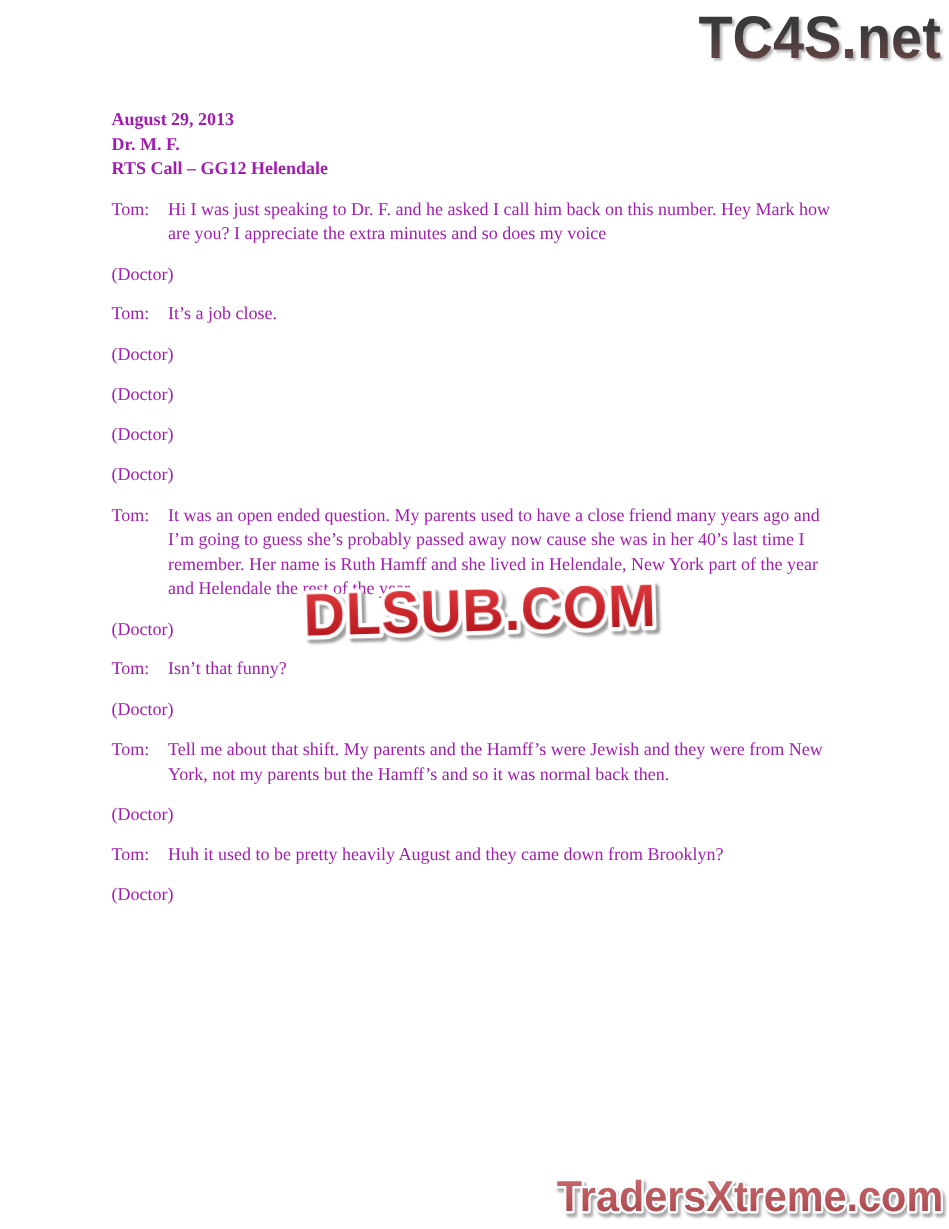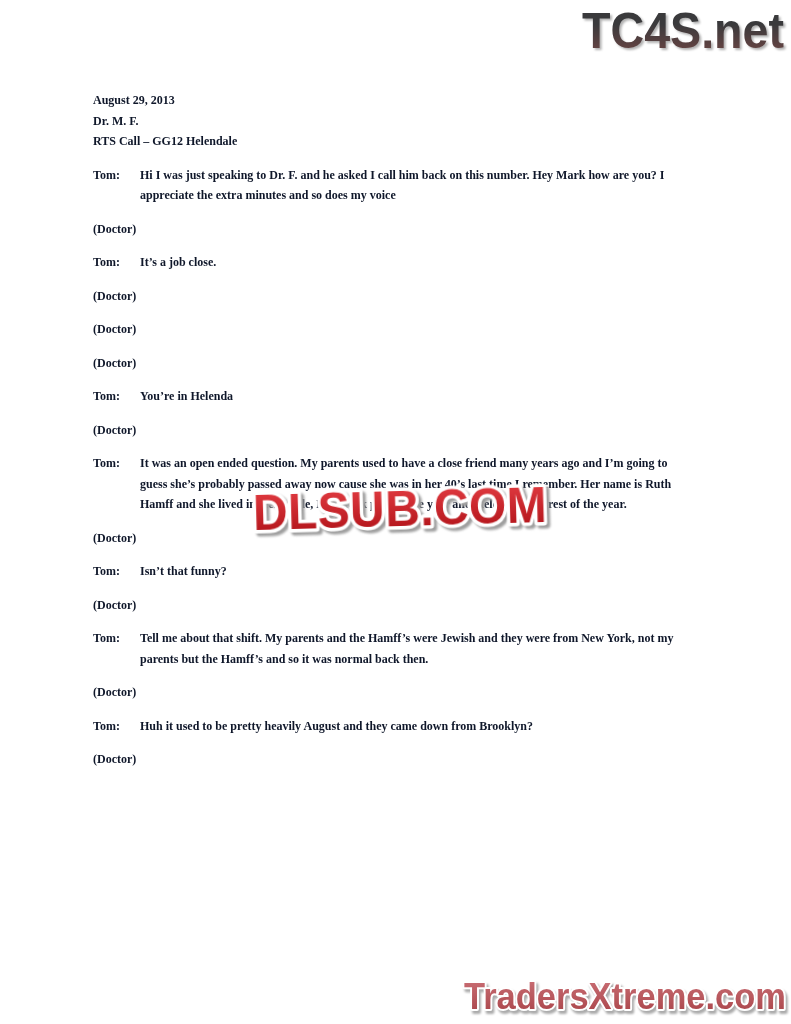--- a/index.html
+++ b/index.html
@@ -9,24 +9,24 @@
     position: relative;
     overflow: hidden;
     font-family: "Liberation Serif", serif;
   }
 
   
   .doc {
     position: absolute;
     left: 93px; top: 90px;
     width: 602px;
-    font-size: 12px;
-    color: #0f172a;
+    font-size: 15px;
+    color: #a21caf;
   }
-  .doc p { margin: 0 0 13px 0; line-height: 20.5px; font-weight: bold; }
+  .doc p { margin: 0 0 13px 0; line-height: 20.5px; }
   .hdr p { margin: 0; font-weight: bold; }
   .hdr { margin-bottom: 13px; }
   .utter { padding-left: 47px; }
   .speaker { display: inline-block; width: 47px; margin-left: -47px; vertical-align: top; }
 
   
   .logo-top {
     position: absolute; left: 576px; top: 1px;
     width: 214px; height: 58px;
   }
@@ -76,21 +76,20 @@
       <p>Dr. M. F.</p>
       <p>RTS Call – GG12 Helendale</p>
     </div>
   <div id="dialogue">
       <p class="utter"><span class="speaker">Tom:</span><span>Hi I was just speaking to Dr. F. and he asked I call him back on this number.  Hey Mark how are you? I appreciate the extra minutes and so does my voice</span></p>
       <p>(Doctor)</p>
       <p class="utter"><span class="speaker">Tom:</span><span>It’s a job close.</span></p>
       <p>(Doctor)</p>
       <p>(Doctor)</p>
       <p>(Doctor)</p>
-      <p class="utter"><span class="speaker">Tom:</span><span>You’re in Helenda</span></p>
       <p>(Doctor)</p>
       <p class="utter"><span class="speaker">Tom:</span><span>It was an open ended question. My parents used to have a close friend many years ago and I’m going to guess she’s probably passed away now cause she was in her 40’s last time I remember. Her name is Ruth Hamff and she lived in Helendale, New York part of the year and Helendale the rest of the year.</span></p>
       <p>(Doctor)</p>
       <p class="utter"><span class="speaker">Tom:</span><span>Isn’t that funny?</span></p>
       <p>(Doctor)</p>
       <p class="utter"><span class="speaker">Tom:</span><span>Tell me about that shift. My parents and the Hamff’s were Jewish and they were from New York, not my parents but the Hamff’s and so it was normal back then.</span></p>
       <p>(Doctor)</p>
       <p class="utter"><span class="speaker">Tom:</span><span>Huh it used to be pretty heavily August and they came down from Brooklyn?</span></p>
       <p>(Doctor)</p>
     </div>

